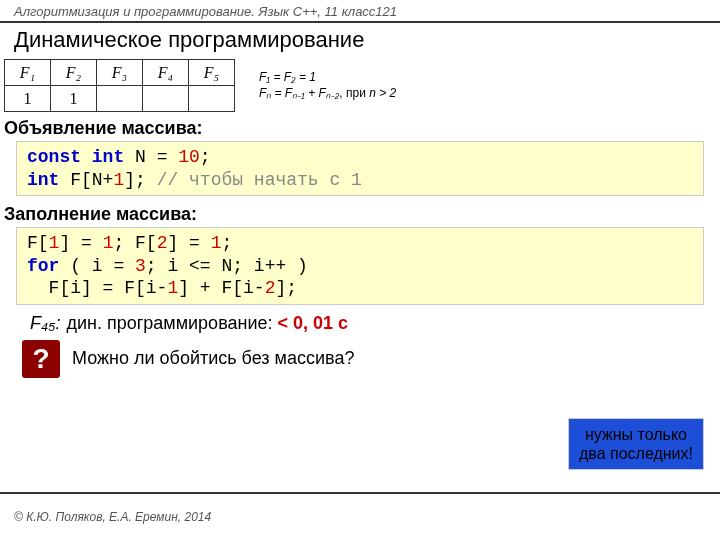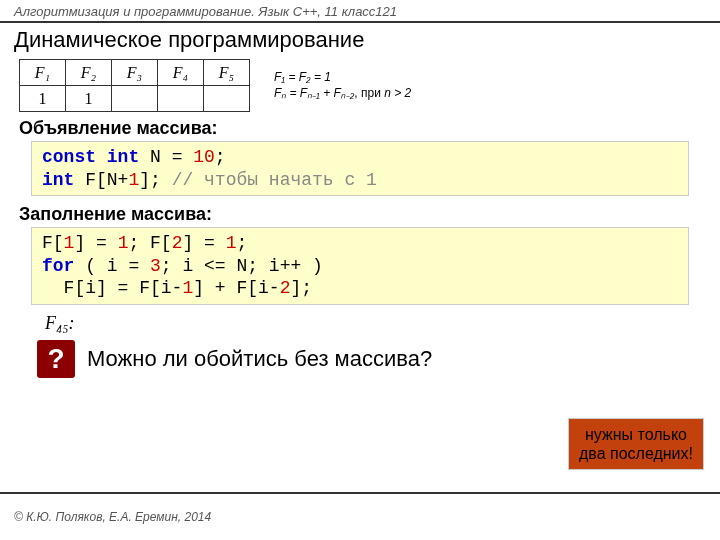--- a/index.html
+++ b/index.html
@@ -13,58 +13,58 @@
   .hdr {
     display: flex; justify-content: flex-start;
     padding: 4px 14px 2px;
     font-size: 13px; font-style: italic; color: #555;
     border-bottom: 2px solid #333;
   }
   .title {
     font-size: 22px; font-weight: normal;
     padding: 4px 14px 6px;
   }
-  .content { padding: 0 19px; }
+  .content { padding: 0 4px; }
   .row1 { display: flex; align-items: center; gap: 24px; margin-bottom: 6px; }
   table.fib { border-collapse: collapse; }
   table.fib td {
     border: 1px solid #333; width: 46px; height: 26px;
     text-align: center; font-size: 16px; font-family: 'Times New Roman', serif;
   }
   table.fib td.h { font-style: italic; }
   .formulas { font-family: Liberation Sans, sans-serif; font-size: 12px; font-style: italic; line-height: 1.3; }
   .formulas .n { font-style: normal; }
   .sect { font-size: 18px; font-weight: bold; margin: 4px 0 2px; }
   .codeblock {
     background: #ffffcc; border: 1px solid #ccc;
     font-family: 'Courier New', monospace; font-size: 18px;
     padding: 4px 10px; margin: 0 12px 8px; line-height: 1.25;
     white-space: pre;
   }
   .kw { color: #0000cc; font-weight: bold; }
   .num { color: #cc0000; }
   .cm { color: #888; }
   .f45 {
-    font-family: Liberation Serif, serif; font-style: italic;
+    font-family: Liberation Sans, sans-serif; font-style: italic;
     font-size: 18px; margin-left: 26px;
     display: flex; align-items: flex-start; gap: 6px;
   }
   .f45 .col { font-style: normal; }
   .note {
     position: absolute; right: 16px; bottom: 70px;
-    background: #c2410c; border: 1px solid #ccc;
+    background: #1d4ed8; border: 1px solid #ccc;
     padding: 6px 10px; font-size: 16px; text-align: center; line-height: 1.2;
   }
   .qrow { display: flex; align-items: center; gap: 12px; margin: 6px 0 0 18px; }
   .qmark {
     width: 38px; height: 38px; background: #8b0000; color: #fff;
     font-size: 28px; font-weight: bold; display: flex;
     align-items: center; justify-content: center; border-radius: 3px;
   }
-  .qtext { font-size: 22px; }
+  .qtext { font-size: 18px; }
   .ftr {
     position: absolute; bottom: 0; left: 0; right: 0;
     border-top: 2px solid #333;
     display: flex; justify-content: space-between;
     padding: 16px 14px; font-size: 12px; font-style: italic; color: #555;
   }
   .red { color: #cc0000; font-weight: bold; }
 </style>
 </head>
 <body>
@@ -109,20 +109,21 @@
 <span class="kw">int</span><span> F[N+</span><span class="num">1</span><span>]; </span><span class="cm">// чтобы начать с 1</span></div>
 
   <div class="sect">Заполнение массива:</div>
   <div class="codeblock"><span>F[</span><span class="num">1</span><span>] = </span><span class="num">1</span><span>; F[</span><span class="num">2</span><span>] = </span><span class="num">1</span><span>;</span>
 <span class="kw">for</span><span> ( i = </span><span class="num">3</span><span>; i &lt;= N; i++ )</span>
 <span>  F[i] = F[i-</span><span class="num">1</span><span>] + F[i-</span><span class="num">2</span><span>];</span></div>
 
   <div class="f45">
     <span>F₄₅:</span>
     <div class="col">
+      <div><span>дин. программирование: </span><span class="red">&lt; 0, 01 с</span></div>
     </div>
   </div>
 
   <div class="qrow">
     <div class="qmark">?</div>
     <div class="qtext">Можно ли обойтись без массива?</div>
   </div>
 </div>
 
 <div class="note">

